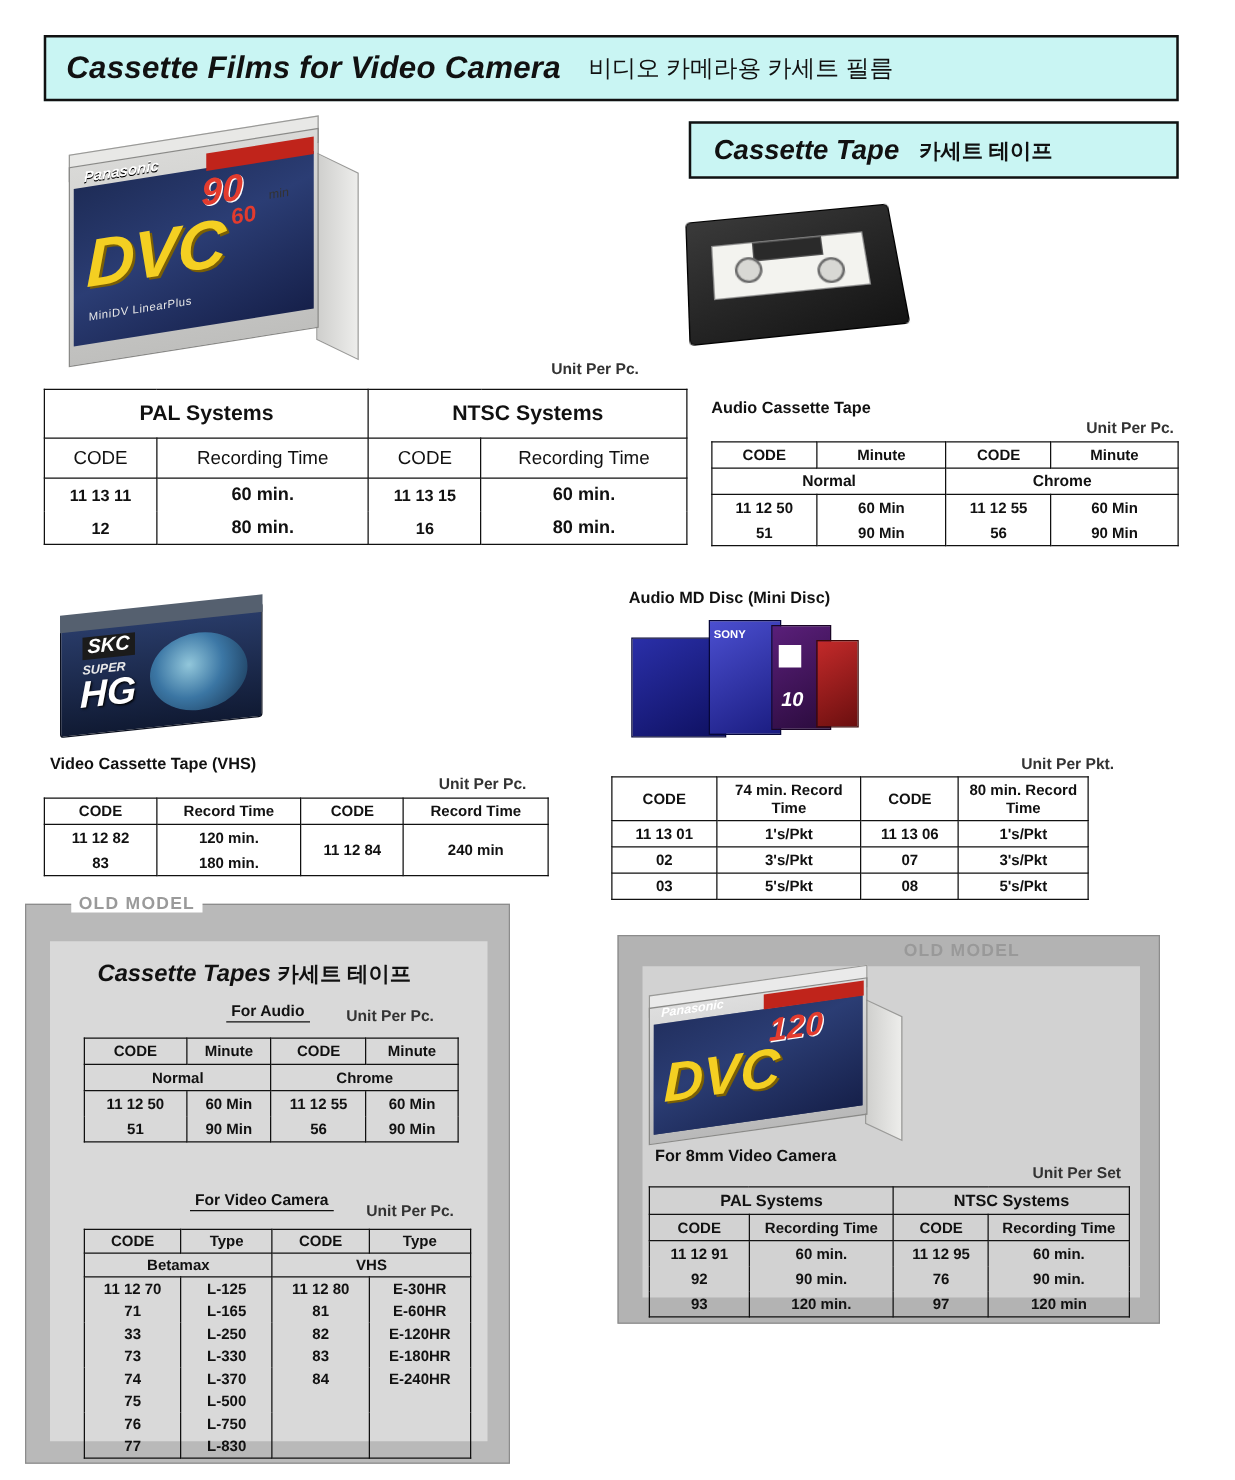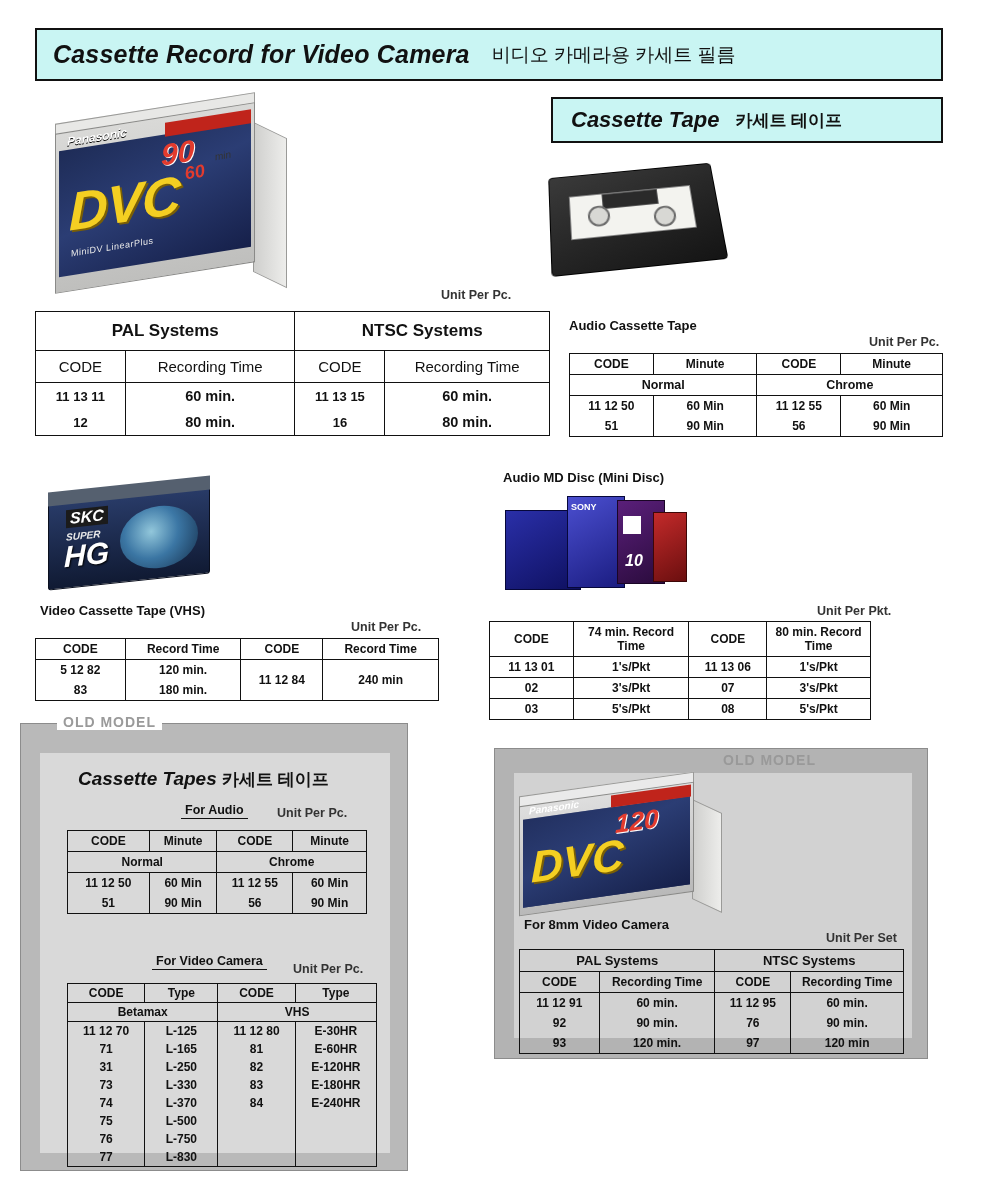--- a/index.html
+++ b/index.html
@@ -258,21 +258,21 @@
   .dvc2-word { position:absolute; left:12px; top:56px; font-size:44px; font-weight:bold; font-style:italic; color:#f4cf22; transform: skewY(-8deg); text-shadow:2px 2px 0 #7a5f05;}
   .dvc2-120 { position:absolute; left:96px; top:26px; font-size:26px; font-weight:bold; font-style:italic; color:#e23b2e; transform: skewY(-8deg); text-shadow:1px 1px 0 #fff;}
   .dvc2-redbar { position:absolute; left:92px; top:10px; width:80px; height:12px; background:#c0241b; transform: skewY(-8deg);}
 </style>
 </head>
 <body>
 
 <div class="page">
 
   <div class="banner">
-    <span class="en">Cassette Record for Video Camera</span>
+    <span class="en">Cassette Films for Video Camera</span>
     <span class="kr">비디오 카메라용 카세트 필름</span>
   </div>
 
   <div class="subbanner">
     <span class="en">Cassette Tape</span>
     <span class="kr">카세트 테이프</span>
   </div>
 
   <div class="img-box dvc1">
     <div class="dvc-top"></div>
@@ -379,21 +379,21 @@
 
   <table class="tbl t-vhs">
     <tbody>
         <tr>
       <td style="width:90px">CODE</td>
       <td style="width:116px">Record Time</td>
       <td style="width:82px">CODE</td>
       <td style="width:116px">Record Time</td>
     </tr>
     <tr>
-      <td style="border-bottom:none">5 12 82</td>
+      <td style="border-bottom:none">11 12 82</td>
       <td style="border-bottom:none">120 min.</td>
       <td rowspan="2">11 12 84</td>
       <td rowspan="2">240 min</td>
     </tr>
     <tr>
       <td style="border-top:none">83</td>
       <td style="border-top:none">180 min.</td>
     </tr>
   </tbody>
     </table>
@@ -495,21 +495,21 @@
       <td style="border-bottom:none">11 12 80</td>
       <td style="border-bottom:none">E-30HR</td>
     </tr>
     <tr>
       <td style="border-top:none;border-bottom:none">71</td>
       <td style="border-top:none;border-bottom:none">L-165</td>
       <td style="border-top:none;border-bottom:none">81</td>
       <td style="border-top:none;border-bottom:none">E-60HR</td>
     </tr>
     <tr>
-      <td style="border-top:none;border-bottom:none">31</td>
+      <td style="border-top:none;border-bottom:none">33</td>
       <td style="border-top:none;border-bottom:none">L-250</td>
       <td style="border-top:none;border-bottom:none">82</td>
       <td style="border-top:none;border-bottom:none">E-120HR</td>
     </tr>
     <tr>
       <td style="border-top:none;border-bottom:none">73</td>
       <td style="border-top:none;border-bottom:none">L-330</td>
       <td style="border-top:none;border-bottom:none">83</td>
       <td style="border-top:none;border-bottom:none">E-180HR</td>
     </tr>

